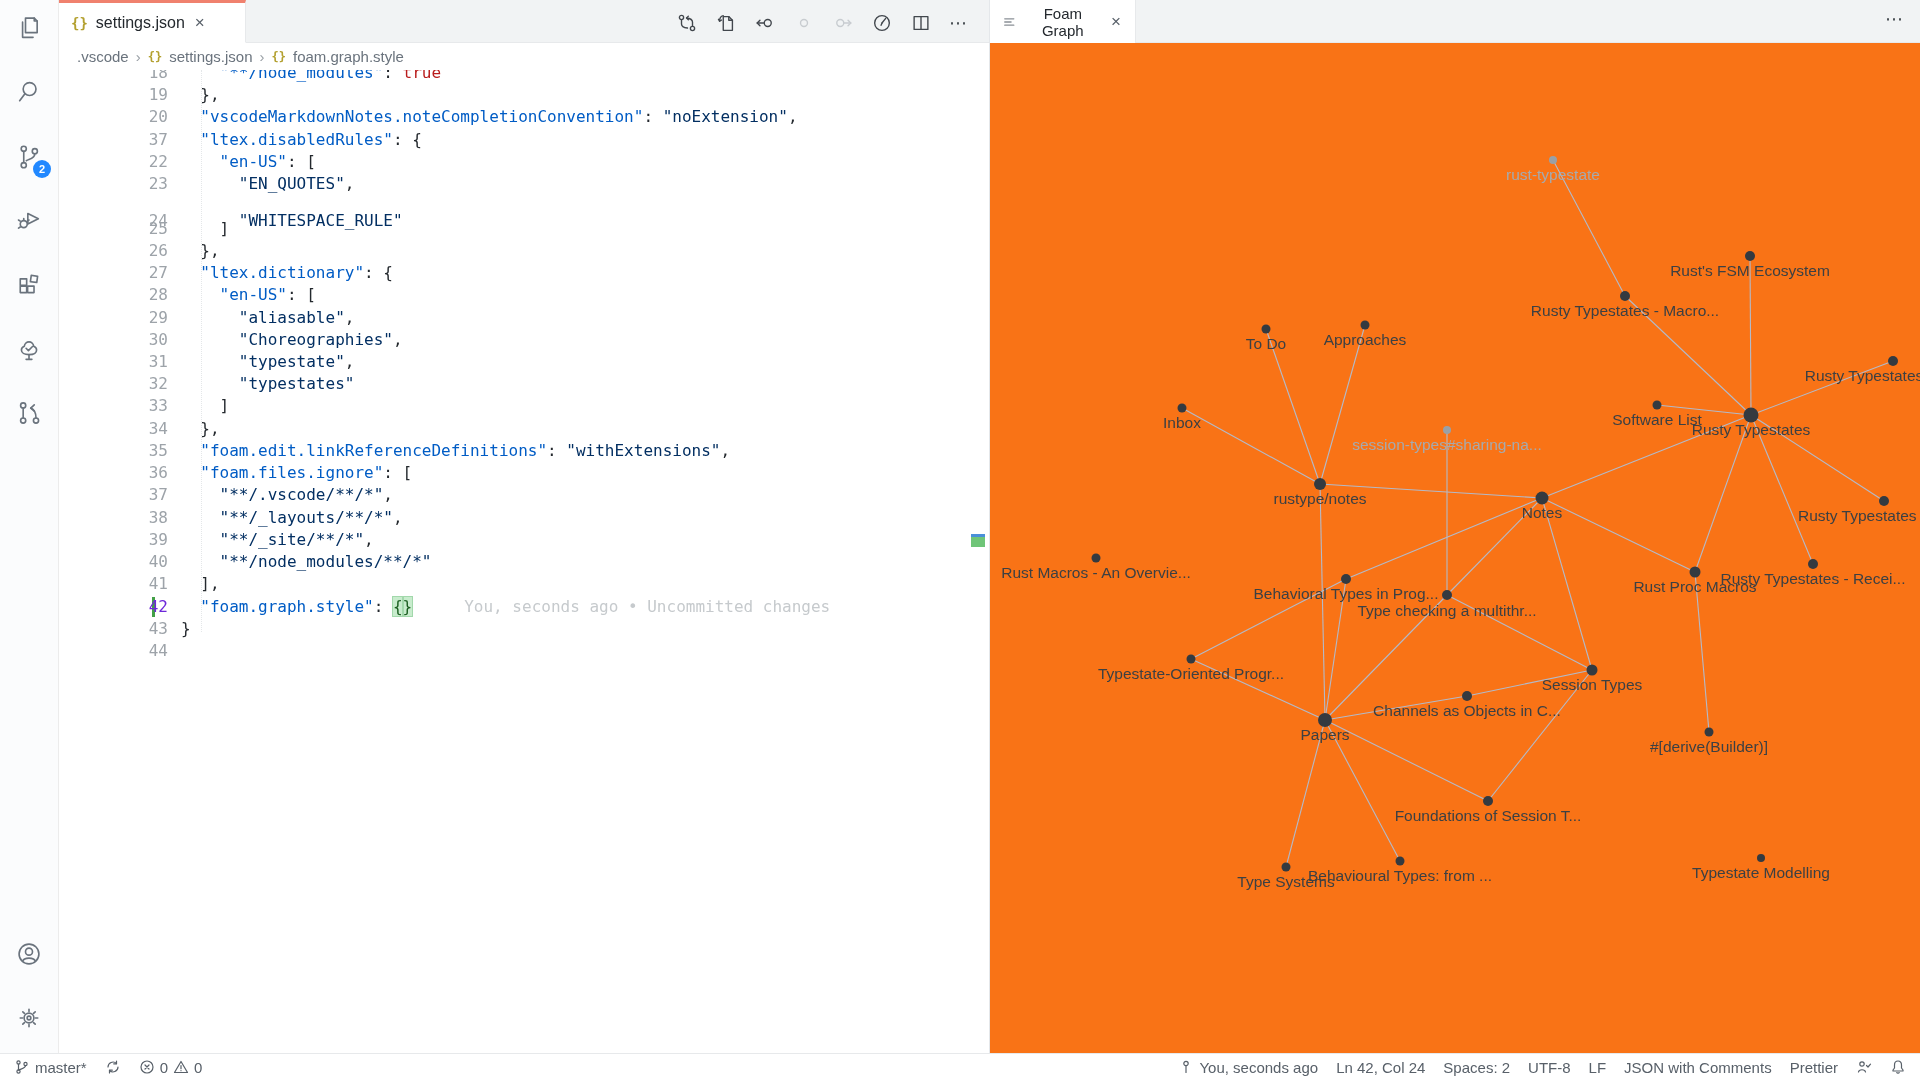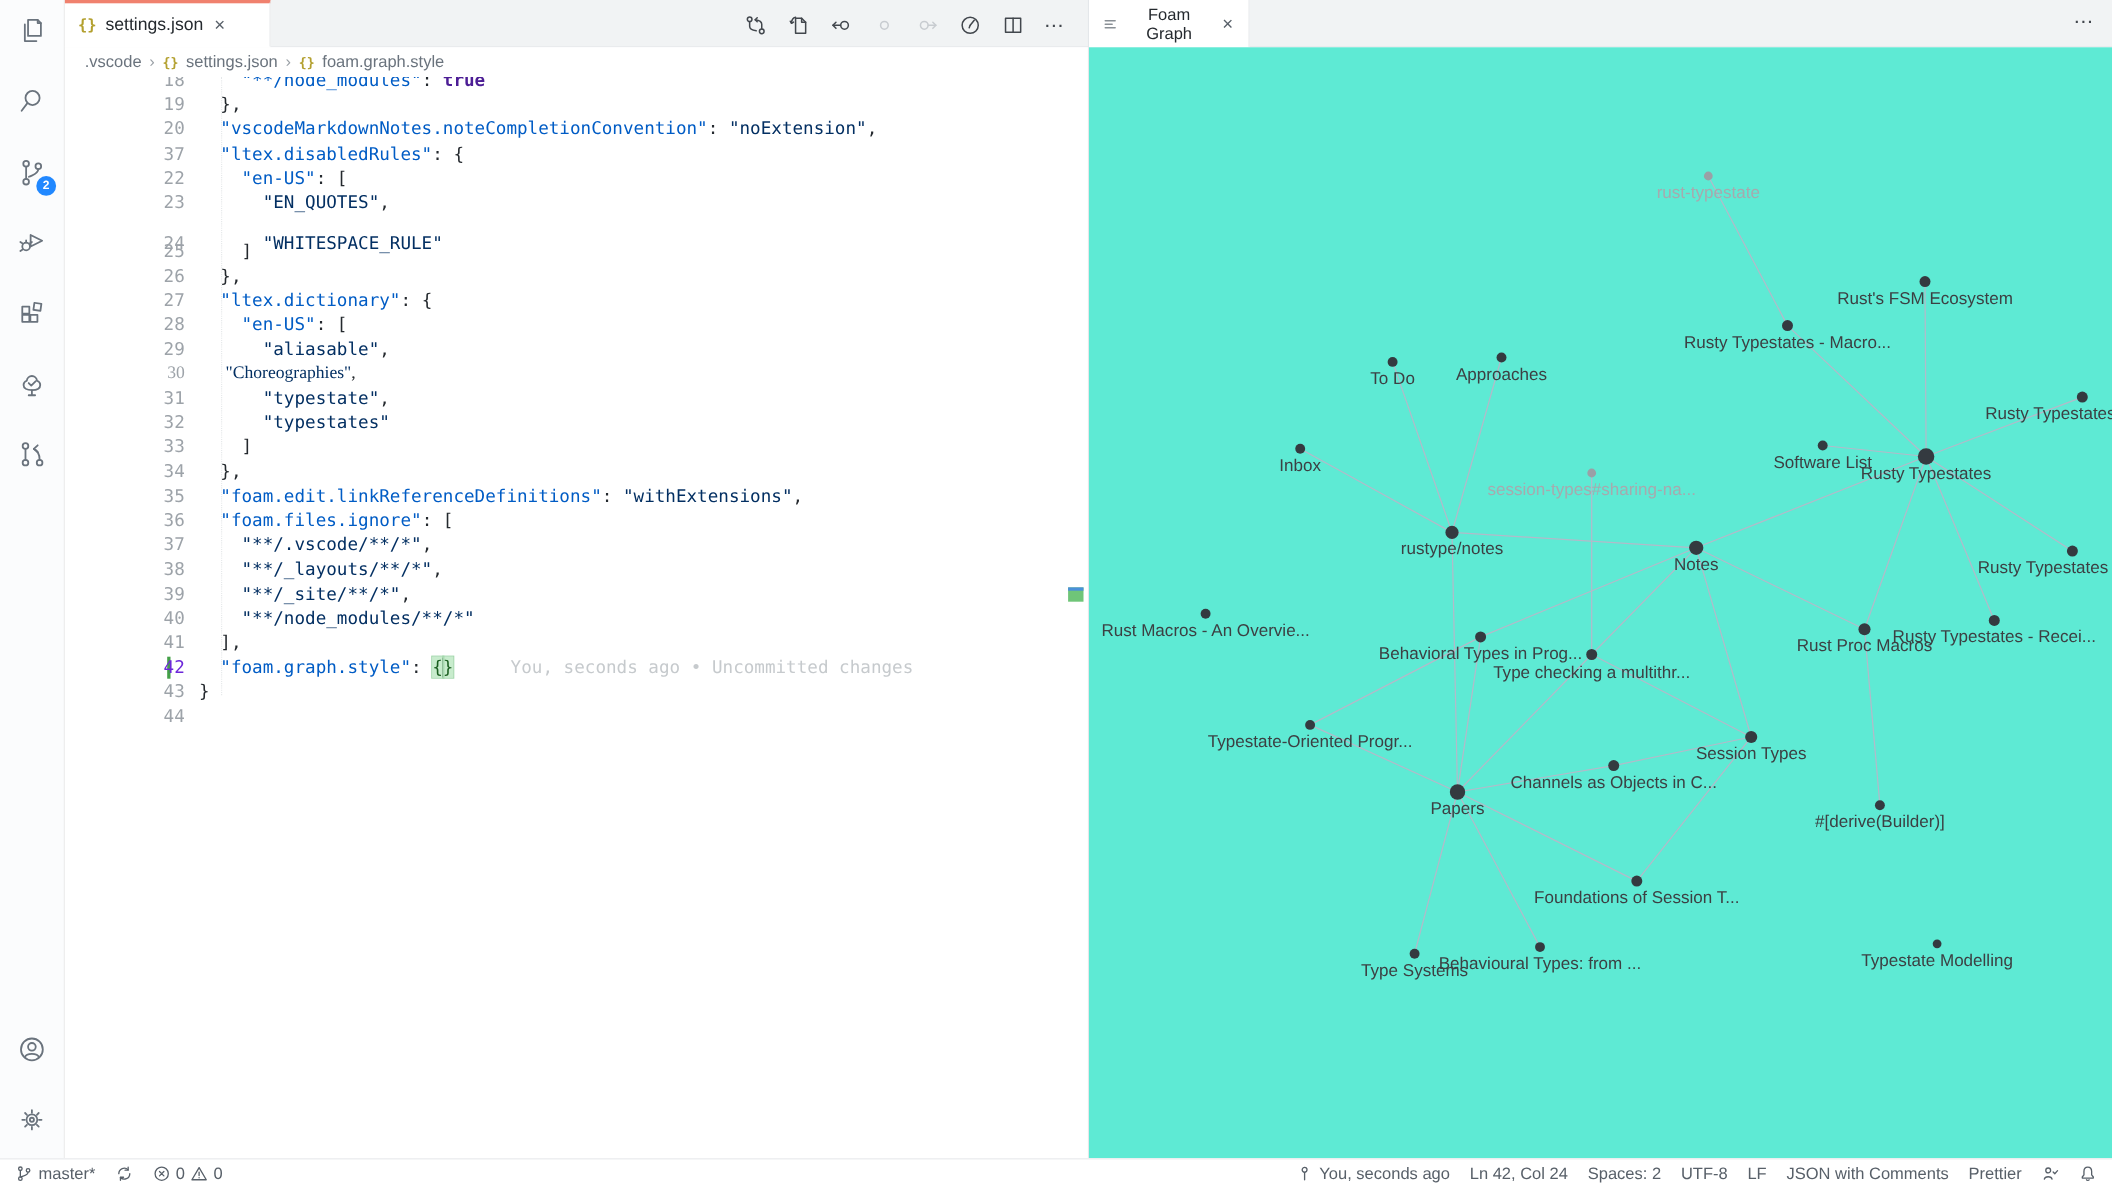--- a/index.html
+++ b/index.html
@@ -43,35 +43,35 @@
     font-family:"DejaVu Sans Mono", monospace; font-size:16px; }
   .indent-guide { position:absolute; left:142px; top:0; height:562px; border-left:1px dotted #e4e7e9; }
   .code-line { position:absolute; left:0; right:0; height:22px; line-height:22px; white-space:pre; cursor:text; }
   .ln { position:absolute; left:0; width:109px; text-align:right; color:#9da3a9; }
   .code-line.active .ln { color:#6d28d9; }
   .lc { position:absolute; left:122px; }
   .mod-bar { position:absolute; left:93px; top:1px; height:20px; width:3px; background:#43a047; }
   .tk-ws { }
   .tk-key { color:#005cc5; }
   .tk-str { color:#032f62; }
-  .tk-bool { color:#4c1d95;font-weight:bold; }
+  .tk-bool { color:#b91c1c; }
   .tk-pn { color:#24292e; }
   .tk-hl { background:#c8eccd; outline:1px solid #a2d8ab; color:#1b5e20; }
   .tk-blame { color:#c6cacd; margin-left:52px; }
   .cursor { display:inline-block; width:1.5px; height:18px; background:#24292e; vertical-align:middle; margin:0 -0.75px; }
   .ovr-marker { position:absolute; right:5px; top:464px; width:14px; height:13px; background:#6fc578; }
   .ovr-marker::before { content:""; position:absolute; left:0; right:0; top:0; height:3px; background:#4a90d9; }
 
   
   .panel-divider { position:absolute; left:989px; top:0; width:1px; bottom:27px; background:#e4e7ea; }
   .tabstrip-graph { position:absolute; left:990px; top:0; width:930px; height:43px; background:#f1f3f4; border-bottom:1px solid #e7e9eb; }
   .tab-foam { position:absolute; left:0; top:0; width:146px; height:43px; background:#ffffff; border-right:1px solid #e7e9eb;
     display:flex; align-items:center; padding:0 12px; gap:8px; cursor:pointer;text-align:center; }
   .graph-more { position:absolute; right:16px; top:8px; }
-  .graph-area { position:absolute; left:990px; top:43px; width:930px; bottom:27px; background:#5eead4;text-align:right; }
+  .graph-area { position:absolute; left:990px; top:43px; width:930px; bottom:27px; background:#f97316;text-align:right; }
   .edge { stroke:#b3bac9; stroke-width:1.1; }
   .node { fill:#343a40; cursor:pointer; }
   .node.muted { fill:#9aa0a6; }
   .nlabel { font-family:"Liberation Sans", sans-serif; font-size:15.5px; fill:#3c4043; text-anchor:middle; }
   .nlabel.muted { fill:#a6aaae; }
 
   
   .status-bar { position:absolute; left:0; right:0; bottom:0; height:27px; background:#ffffff; border-top:1px solid #e7e9eb;
     display:flex; align-items:center; justify-content:space-between; padding:0 14px; font-size:15px; color:#586069; }
   .sb-group { display:flex; align-items:center; gap:18px; height:100%; }
@@ -218,21 +218,21 @@
     <div class="code-line" style="top: 36.46px;"><span class="ln">20</span><span class="lc"><span class="tk-ws">  </span><span class="tk-key">"vscodeMarkdownNotes.noteCompletionConvention"</span><span class="tk-pn">: </span><span class="tk-str">"noExtension"</span><span class="tk-pn">,</span></span></div>
     <div class="code-line" style="top: 58.69px;"><span class="ln">37</span><span class="lc"><span class="tk-ws">  </span><span class="tk-key">"ltex.disabledRules"</span><span class="tk-pn">: {</span></span></div>
     <div class="code-line" style="top: 80.92px;"><span class="ln">22</span><span class="lc"><span class="tk-ws">    </span><span class="tk-key">"en-US"</span><span class="tk-pn">: [</span></span></div>
     <div class="code-line" style="top: 103.15px;"><span class="ln">23</span><span class="lc"><span class="tk-ws">      </span><span class="tk-str">"EN_QUOTES"</span><span class="tk-pn">,</span></span></div>
     <div class="code-line" style="top: 140px;"><span class="ln">24</span><span class="lc"><span class="tk-ws">      </span><span class="tk-str">"WHITESPACE_RULE"</span></span></div>
     <div class="code-line" style="top: 147.61px;"><span class="ln">25</span><span class="lc"><span class="tk-ws">    </span><span class="tk-pn">]</span></span></div>
     <div class="code-line" style="top: 169.84px;"><span class="ln">26</span><span class="lc"><span class="tk-ws">  </span><span class="tk-pn">},</span></span></div>
     <div class="code-line" style="top: 192.07px;"><span class="ln">27</span><span class="lc"><span class="tk-ws">  </span><span class="tk-key">"ltex.dictionary"</span><span class="tk-pn">: {</span></span></div>
     <div class="code-line" style="top: 214.3px;"><span class="ln">28</span><span class="lc"><span class="tk-ws">    </span><span class="tk-key">"en-US"</span><span class="tk-pn">: [</span></span></div>
     <div class="code-line" style="top: 236.53px;"><span class="ln">29</span><span class="lc"><span class="tk-ws">      </span><span class="tk-str">"aliasable"</span><span class="tk-pn">,</span></span></div>
-    <div class="code-line" style="top: 258.76px; font-family: Liberation Serif, serif;"><span class="ln">30</span><span class="lc"><span class="tk-ws">      </span><span class="tk-str">"Choreographies"</span><span class="tk-pn">,</span></span></div>
+    <div class="code-line" style="top: 258.76px;"><span class="ln">30</span><span class="lc"><span class="tk-ws">      </span><span class="tk-str">"Choreographies"</span><span class="tk-pn">,</span></span></div>
     <div class="code-line" style="top: 280.99px;"><span class="ln">31</span><span class="lc"><span class="tk-ws">      </span><span class="tk-str">"typestate"</span><span class="tk-pn">,</span></span></div>
     <div class="code-line" style="top: 303.22px;"><span class="ln">32</span><span class="lc"><span class="tk-ws">      </span><span class="tk-str">"typestates"</span></span></div>
     <div class="code-line" style="top: 325.45px;"><span class="ln">33</span><span class="lc"><span class="tk-ws">    </span><span class="tk-pn">]</span></span></div>
     <div class="code-line" style="top: 347.68px;"><span class="ln">34</span><span class="lc"><span class="tk-ws">  </span><span class="tk-pn">},</span></span></div>
     <div class="code-line" style="top: 369.91px;"><span class="ln">35</span><span class="lc"><span class="tk-ws">  </span><span class="tk-key">"foam.edit.linkReferenceDefinitions"</span><span class="tk-pn">: </span><span class="tk-str">"withExtensions"</span><span class="tk-pn">,</span></span></div>
     <div class="code-line" style="top: 392.14px;"><span class="ln">36</span><span class="lc"><span class="tk-ws">  </span><span class="tk-key">"foam.files.ignore"</span><span class="tk-pn">: [</span></span></div>
     <div class="code-line" style="top: 414.37px;"><span class="ln">37</span><span class="lc"><span class="tk-ws">    </span><span class="tk-str">"**/.vscode/**/*"</span><span class="tk-pn">,</span></span></div>
     <div class="code-line" style="top: 436.6px;"><span class="ln">38</span><span class="lc"><span class="tk-ws">    </span><span class="tk-str">"**/_layouts/**/*"</span><span class="tk-pn">,</span></span></div>
     <div class="code-line" style="top: 458.83px;"><span class="ln">39</span><span class="lc"><span class="tk-ws">    </span><span class="tk-str">"**/_site/**/*"</span><span class="tk-pn">,</span></span></div>
     <div class="code-line" style="top: 481.06px;"><span class="ln">40</span><span class="lc"><span class="tk-ws">    </span><span class="tk-str">"**/node_modules/**/*"</span></span></div>

